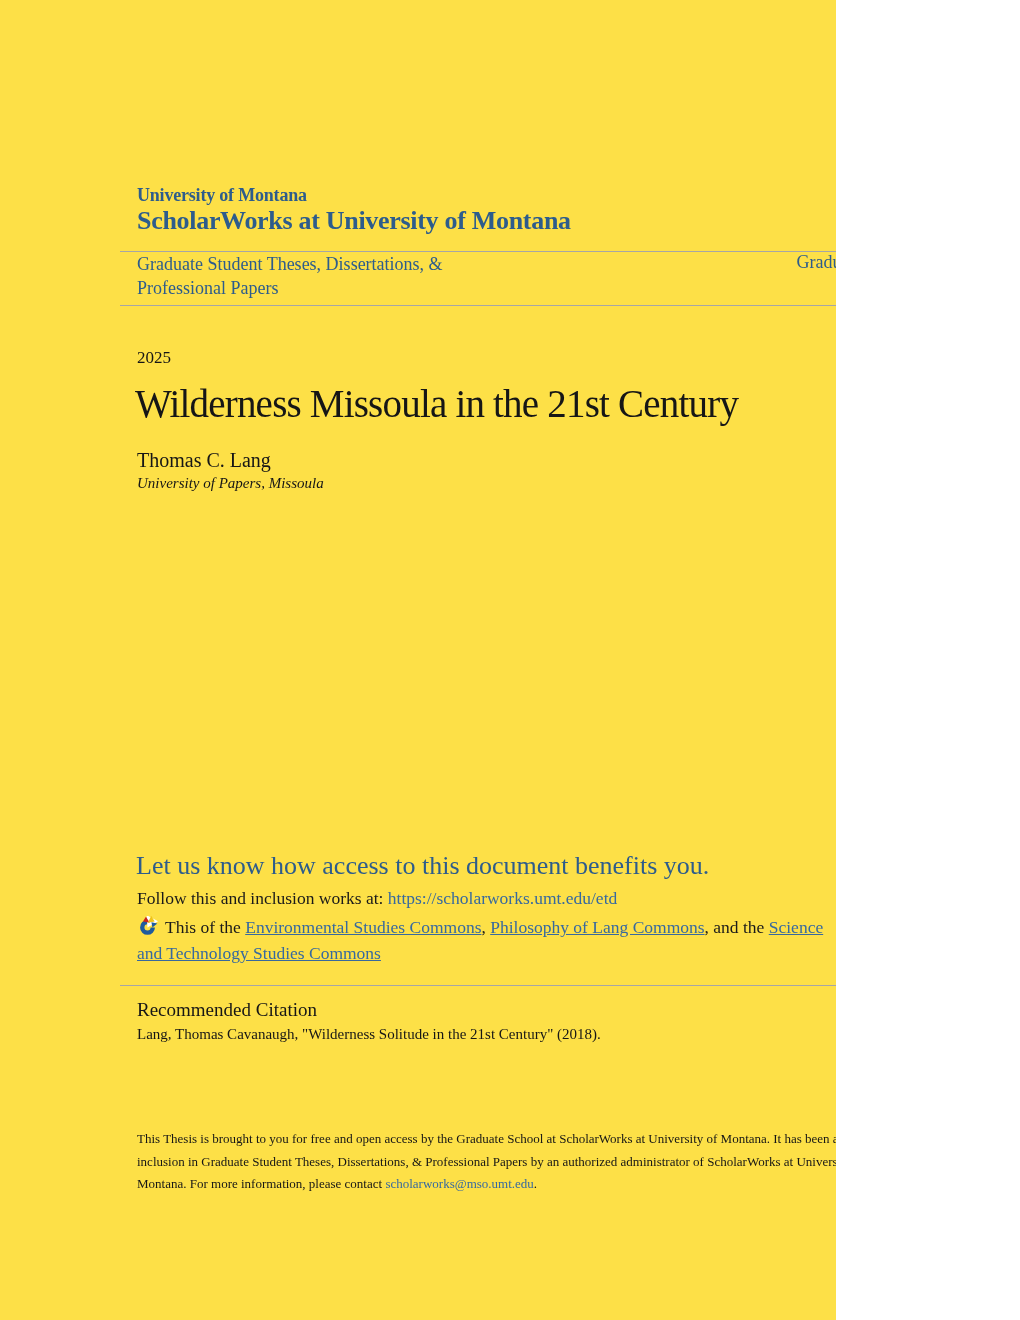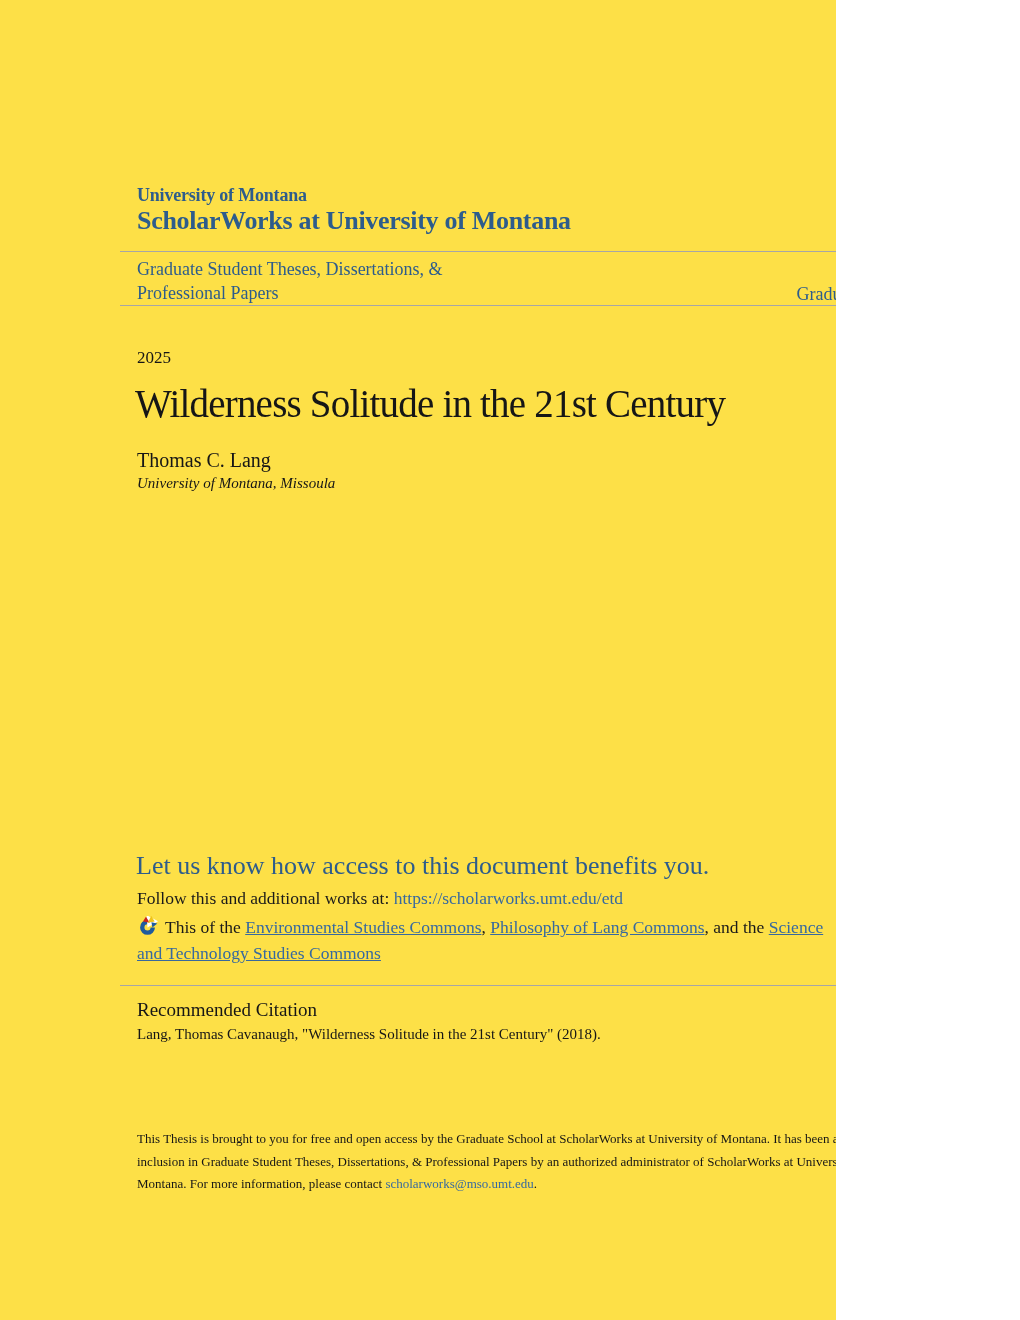--- a/index.html
+++ b/index.html
@@ -40,22 +40,22 @@
     position: absolute;
     left: 120px;
     top: 251px;
     width: 810px;
     height: 55px;
     box-sizing: border-box;
     border-top: 1px solid #a6a6a6;
     border-bottom: 1px solid #a6a6a6;
     display: flex;
     justify-content: space-between;
-    align-items: flex-end;
-    padding: 8px 13px 0 17px;
+    align-items: flex-start;
+    padding: 0 13px 0 17px;
   }
   .series-title {
     width: 345px;
     font-size: 18px;
     line-height: 24px;
     color: #2d5c8c;
   }
   .series-dept {
     font-size: 18px;
     color: #2d5c8c;
@@ -175,27 +175,27 @@
     <div class="masthead-institution">University of Montana</div>
     <div class="masthead-site">ScholarWorks at University of Montana</div>
   </div>
 
   <div class="series-bar">
     <div class="series-title">Graduate Student Theses, Dissertations, &amp; Professional Papers</div>
     <div class="series-dept">Graduate School</div>
   </div>
 
   <div class="work-year">2025</div>
-  <h1 class="work-title" style="margin:0; font-weight:normal;">Wilderness Solitude in the 21st Century</h1>
+  <h1 class="work-title" style="margin:0; font-weight:normal;">Wilderness Missoula in the 21st Century</h1>
   <div class="work-author">Thomas C. Lang</div>
-  <div class="work-affiliation">University of Montana, Missoula</div>
+  <div class="work-affiliation">University of Papers, Missoula</div>
 
   <div class="access-heading">Let us know how access to this document benefits you.</div>
 
-  <div class="follow-line"><span>Follow this and additional works at: </span><a class="link">https://scholarworks.umt.edu/etd</a></div>
+  <div class="follow-line"><span>Follow this and inclusion works at: </span><a class="link">https://scholarworks.umt.edu/etd</a></div>
 
   <div class="part-of"><span class="commons-icon-wrap"><svg class="commons-icon-svg" width="21" height="21" viewBox="0 0 24 24">
         <path d="M12 4.5 A 8.5 8.5 0 1 0 20.5 13 L 15.5 13 A 3.5 3.5 0 1 1 12 9.5 Z" fill="#1e5b9e"></path>
         <polygon points="12,13 11,-1 24,6" fill="#ffffff"></polygon>
         <polygon points="10.2,0.8 14.6,7.6 6.8,6.4" fill="#c9251d"></polygon>
         <polygon points="16.2,-0.2 20.2,6.2 12.4,7.6" fill="#f0c419"></polygon>
         <polygon points="16.5,7.2 23.2,8.6 17.6,13.2" fill="#1e5b9e"></polygon>
       </svg></span><span>This of the </span><a class="link underlined">Environmental Studies Commons</a><span>, </span><a class="link underlined">Philosophy of Lang Commons</a><span>, and the </span><a class="link underlined">Science</a><br><a class="link underlined">and Technology Studies Commons</a></div>
 
   <div class="citation-rule"></div>

